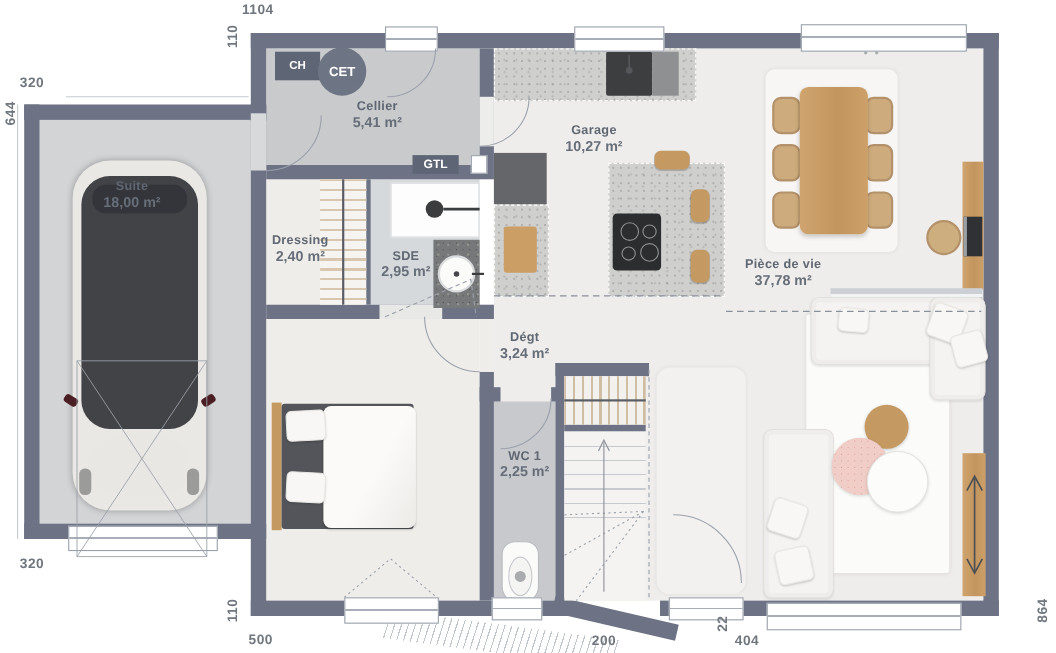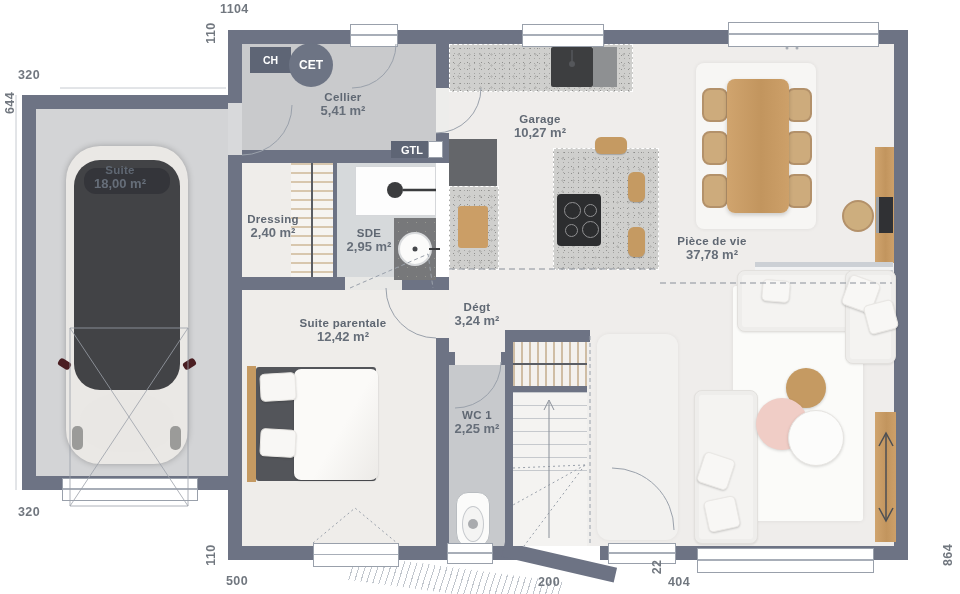--- a/index.html
+++ b/index.html
@@ -90,21 +90,21 @@
   <div class="abs" style="left:58px;top:360px;width:13px;height:8px;background:#4a1e22;border-radius:3px;transform:rotate(32deg);"></div>
   <div class="abs" style="left:183px;top:360px;width:13px;height:8px;background:#4a1e22;border-radius:3px;transform:rotate(-32deg);"></div>
   <div class="window" style="left:62px;top:478px;width:134px;height:21px;"></div>
 
   <div class="tagbox" style="left:250px;top:47px;width:41px;height:26px;font-size:10.5px;">
     <span>CH</span>
   </div>
   <div class="tagbox" style="left:289px;top:43px;width:44px;height:44px;border-radius:50%;background:#6d7484;font-size:12px;">
     <span>CET</span>
   </div>
-  <div class="tagbox" style="left:391px;top:141px;width:42px;height:17px;font-size:11px;">
+  <div class="tagbox" style="left:375px;top:141px;width:42px;height:17px;font-size:11px;">
     <span>GTL</span>
   </div>
   <div class="abs" style="left:428px;top:141px;width:15px;height:17px;background:#fff;border:1px solid #9aa0ab;box-sizing:border-box;"></div>
 
   <div class="abs granite counter" style="left:449px;top:44px;width:182px;height:46px;"></div>
   <div class="abs" style="left:551px;top:47px;width:42px;height:40px;background:#3d3e40;border-radius:2px;"></div>
   <div class="abs" style="left:593px;top:47px;width:24px;height:40px;background:#8e9092;"></div>
   <div class="abs" style="left:449px;top:139px;width:48px;height:47px;background:#64666a;"></div>
   <div class="abs granite counter" style="left:449px;top:186px;width:48px;height:82px;"></div>
   <div class="abs" style="left:458px;top:206px;width:30px;height:42px;background:#cb9e66;border-radius:3px;"></div>
@@ -195,24 +195,20 @@
     <span class="ra">10,27 m²</span>
   </div>
   <div class="room-label" style="left:273px;top:212px;">
     <span class="rn">Dressing</span>
     <span class="ra">2,40 m²</span>
   </div>
   <div class="room-label" style="left:369px;top:226px;">
     <span class="rn">SDE</span>
     <span class="ra">2,95 m²</span>
   </div>
-  <div class="room-label" style="left:343px;top:316px;">
-    <span class="rn">Suite parentale</span>
-    <span class="ra">12,42 m²</span>
-  </div>
   <div class="room-label" style="left:477px;top:300px;">
     <span class="rn">Dégt</span>
     <span class="ra">3,24 m²</span>
   </div>
   <div class="room-label" style="left:477px;top:408px;">
     <span class="rn">WC 1</span>
     <span class="ra">2,25 m²</span>
   </div>
   <div class="room-label" style="left:712px;top:234px;">
     <span class="rn">Pièce de vie</span>

